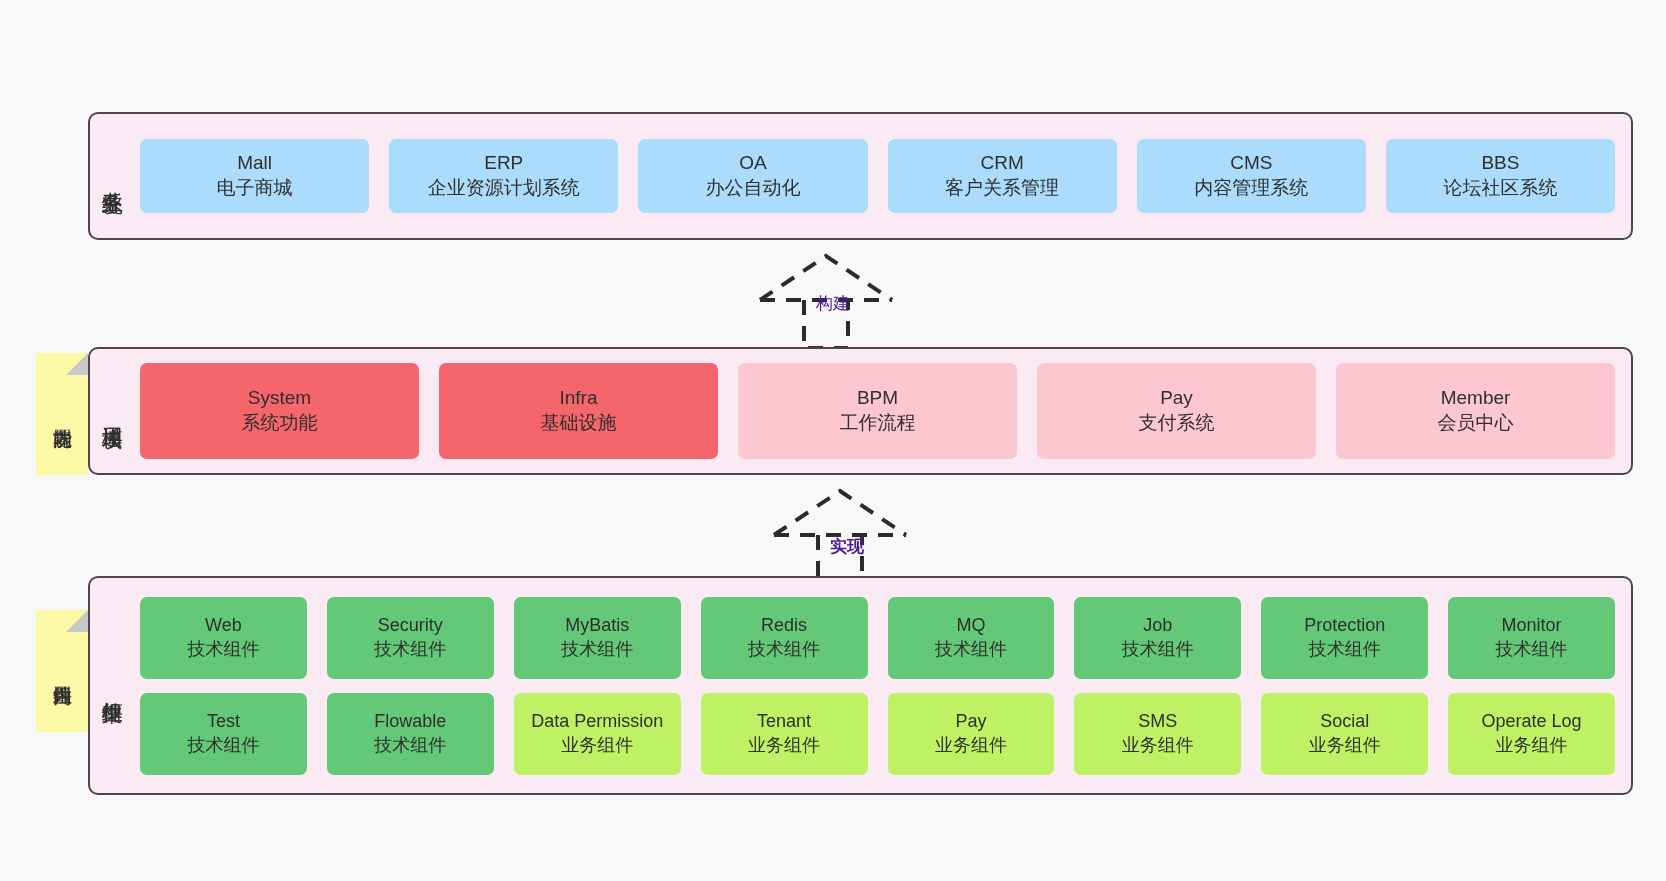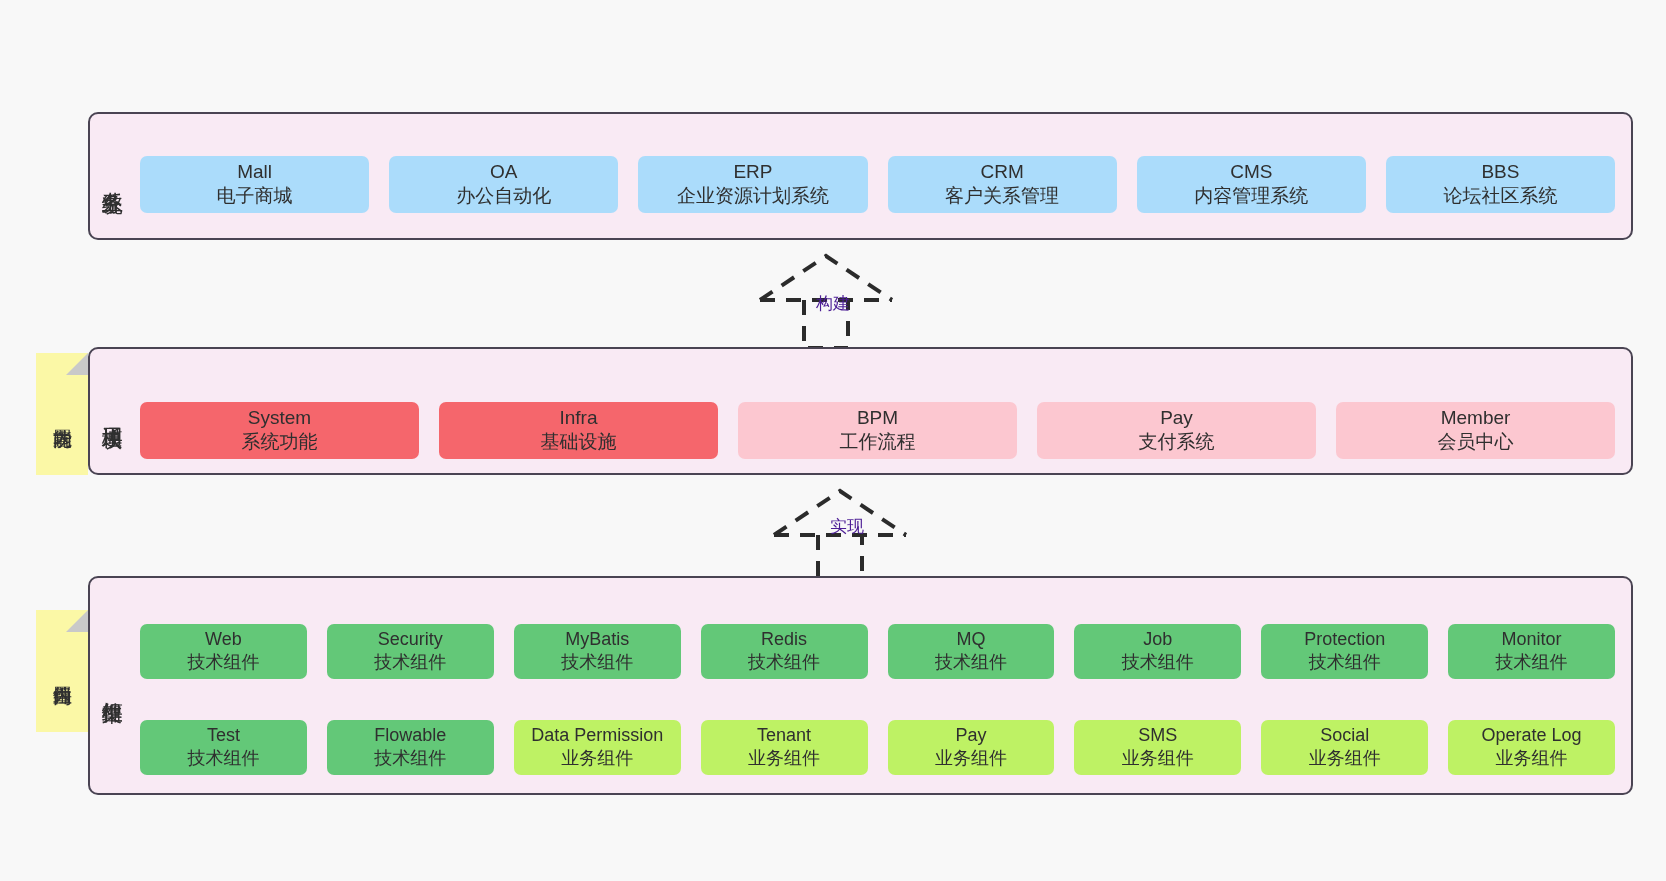--- a/index.html
+++ b/index.html
@@ -54,21 +54,20 @@
     flex-direction: column;
     justify-content: center;
     gap: 14px;
     padding: 0 16px 0 6px;
   }
 
   .row {
     display: flex;
     gap: 20px;
     justify-content: space-between;
-    align-items: flex-end;
   }
 
   
   .card {
     box-sizing: border-box;
     flex: 1 1 0;
     border-radius: 7px;
     display: flex;
     flex-direction: column;
     align-items: center;
@@ -142,45 +141,45 @@
 
   .conn-label {
     position: absolute;
     font-size: 17px;
     color: #4c1d95;
     background: transparent;
     white-space: nowrap;
     user-select: none;
   }
   #conn-build .conn-label { left: 78px; top: 40px; }
-  #conn-impl  .conn-label { left: 78px; top: 28px; }
+  #conn-impl  .conn-label { left: 78px; top: 48px; font-weight: bold; }
 </style>
 </head>
 <body>
 
 <div class="canvas">
 
   <div class="layer" id="layer-biz">
     <div class="layer-title">业务系统</div>
     <div class="layer-body">
       <div class="row">
 
         <div class="card card-blue">
           <span class="ln">Mall</span>
           <span class="ln">电子商城</span>
         </div>
 
         <div class="card card-blue">
+          <span class="ln">ERP</span>
+          <span class="ln">企业资源计划系统</span>
+        </div>
+
+        <div class="card card-blue">
           <span class="ln">OA</span>
           <span class="ln">办公自动化</span>
-        </div>
-
-        <div class="card card-blue">
-          <span class="ln">ERP</span>
-          <span class="ln">企业资源计划系统</span>
         </div>
 
         <div class="card card-blue">
           <span class="ln">CRM</span>
           <span class="ln">客户关系管理</span>
         </div>
 
         <div class="card card-blue">
           <span class="ln">CMS</span>
           <span class="ln">内容管理系统</span>

